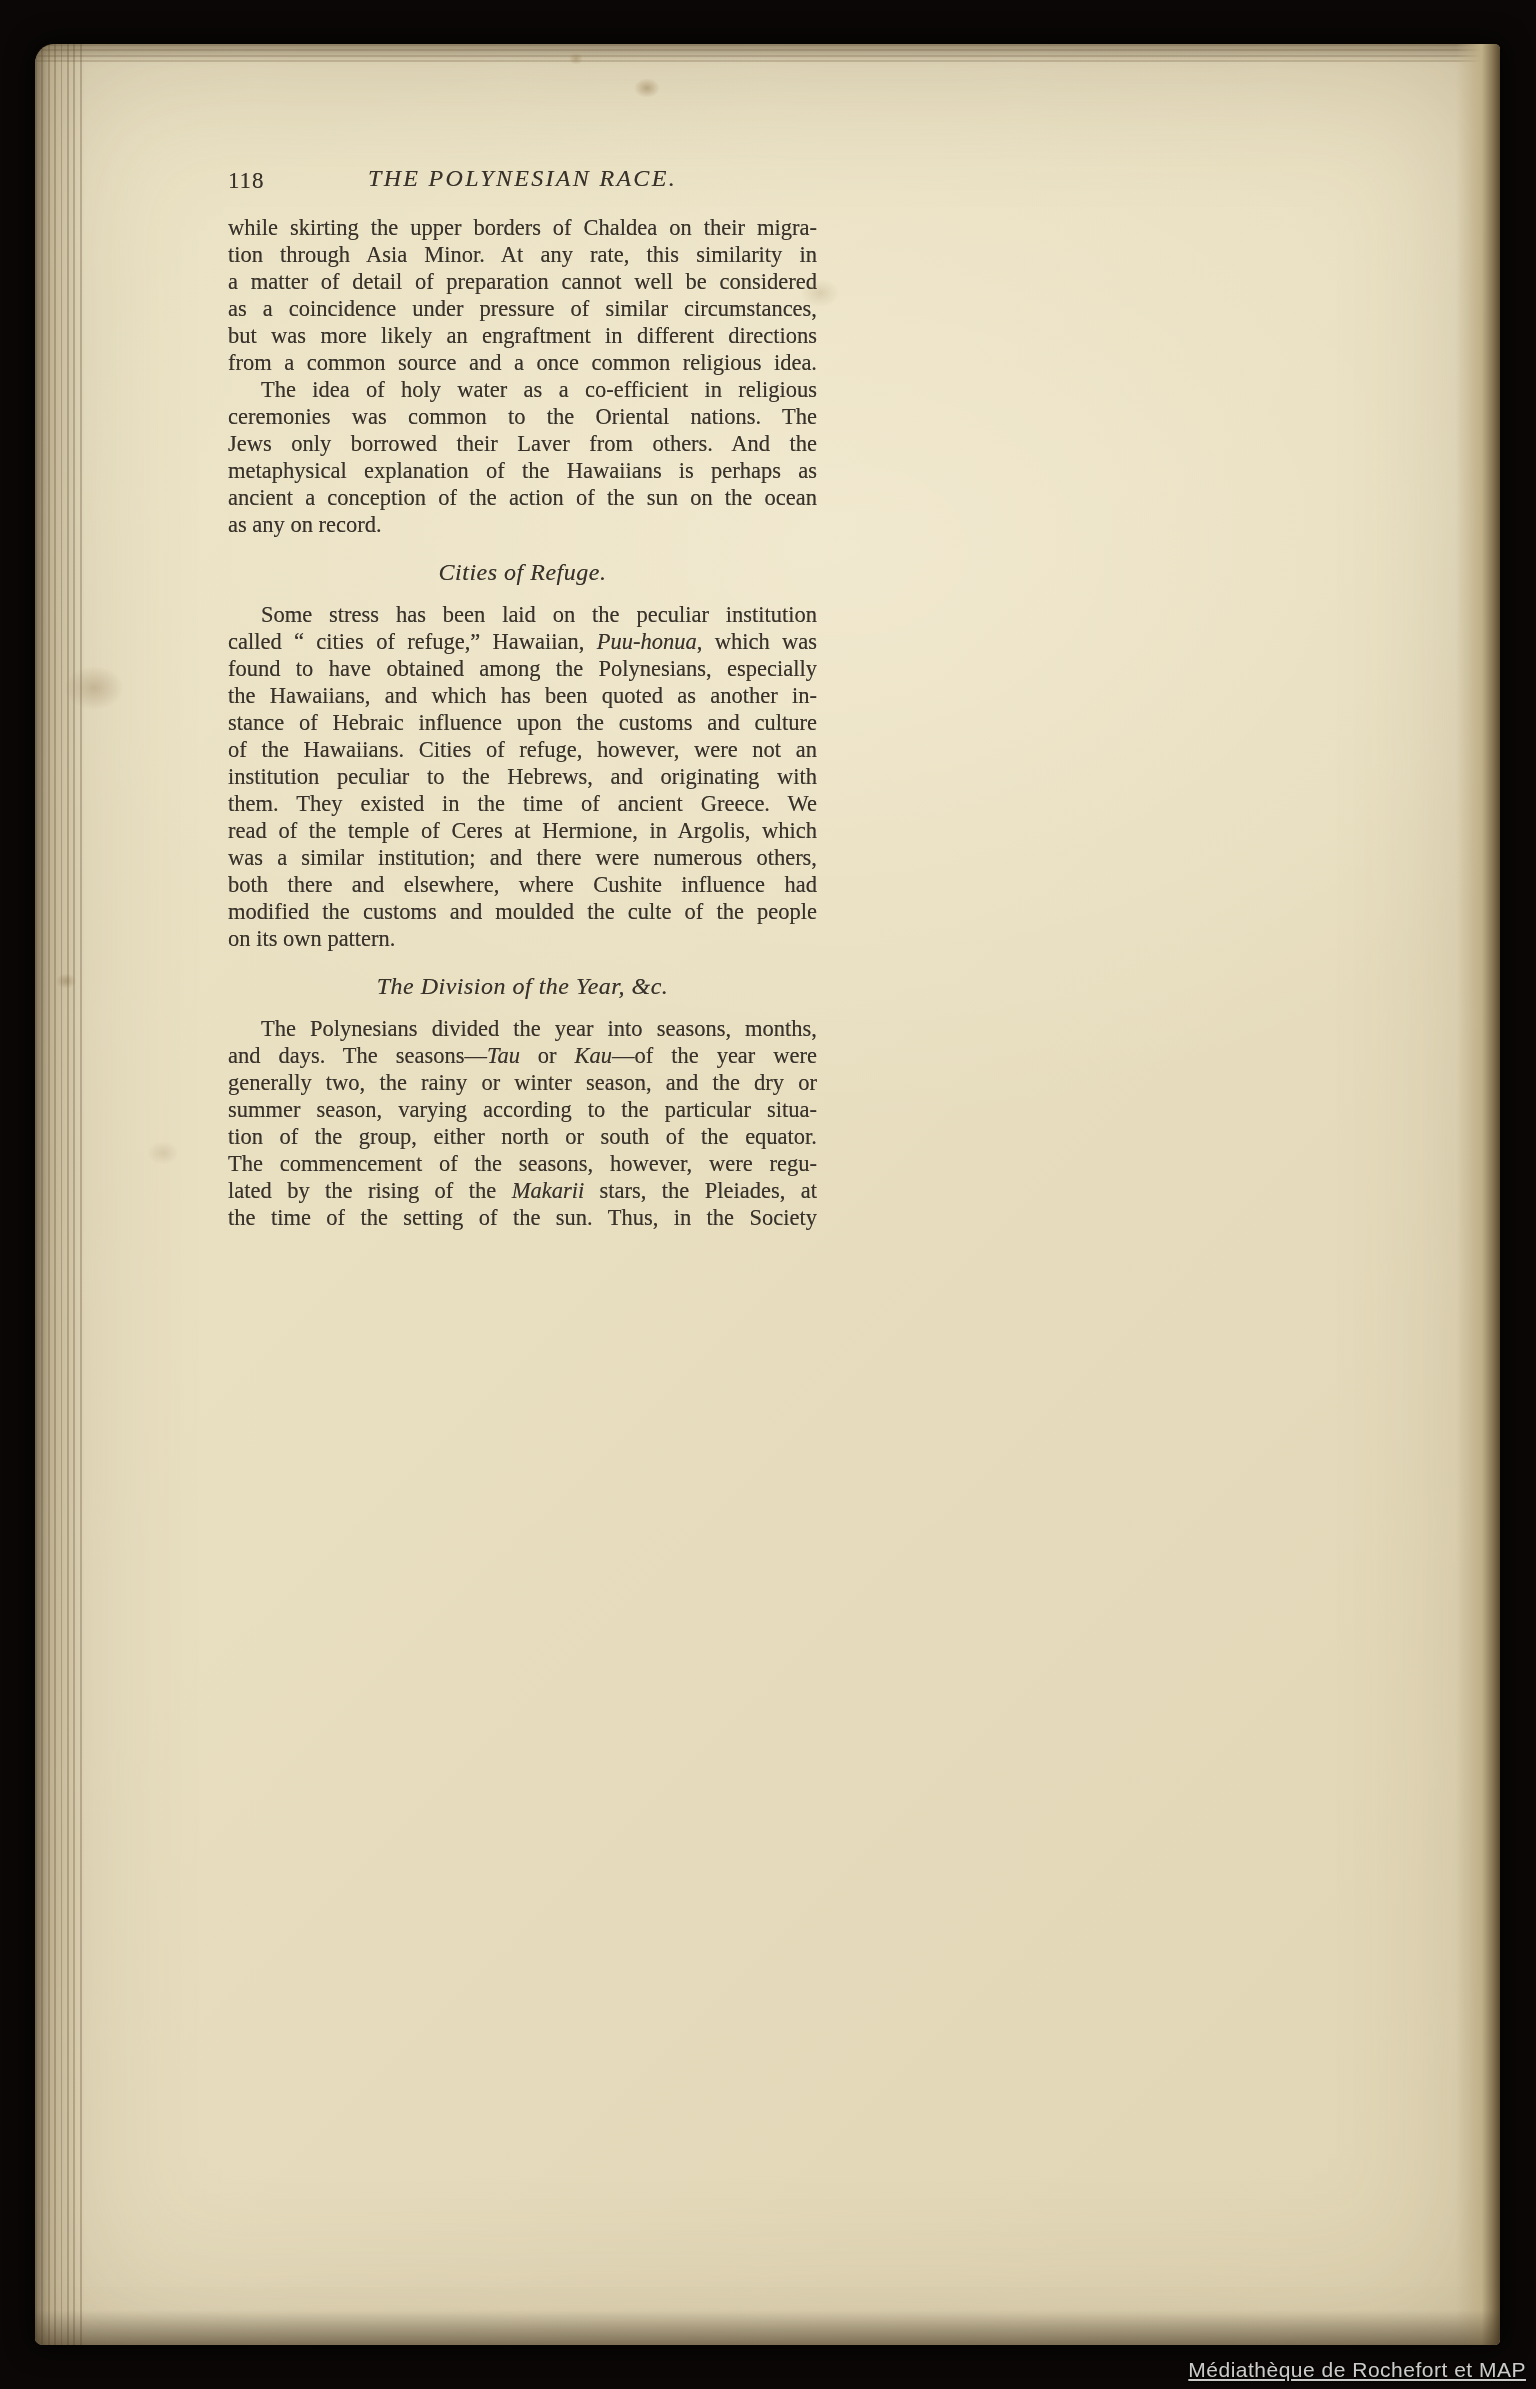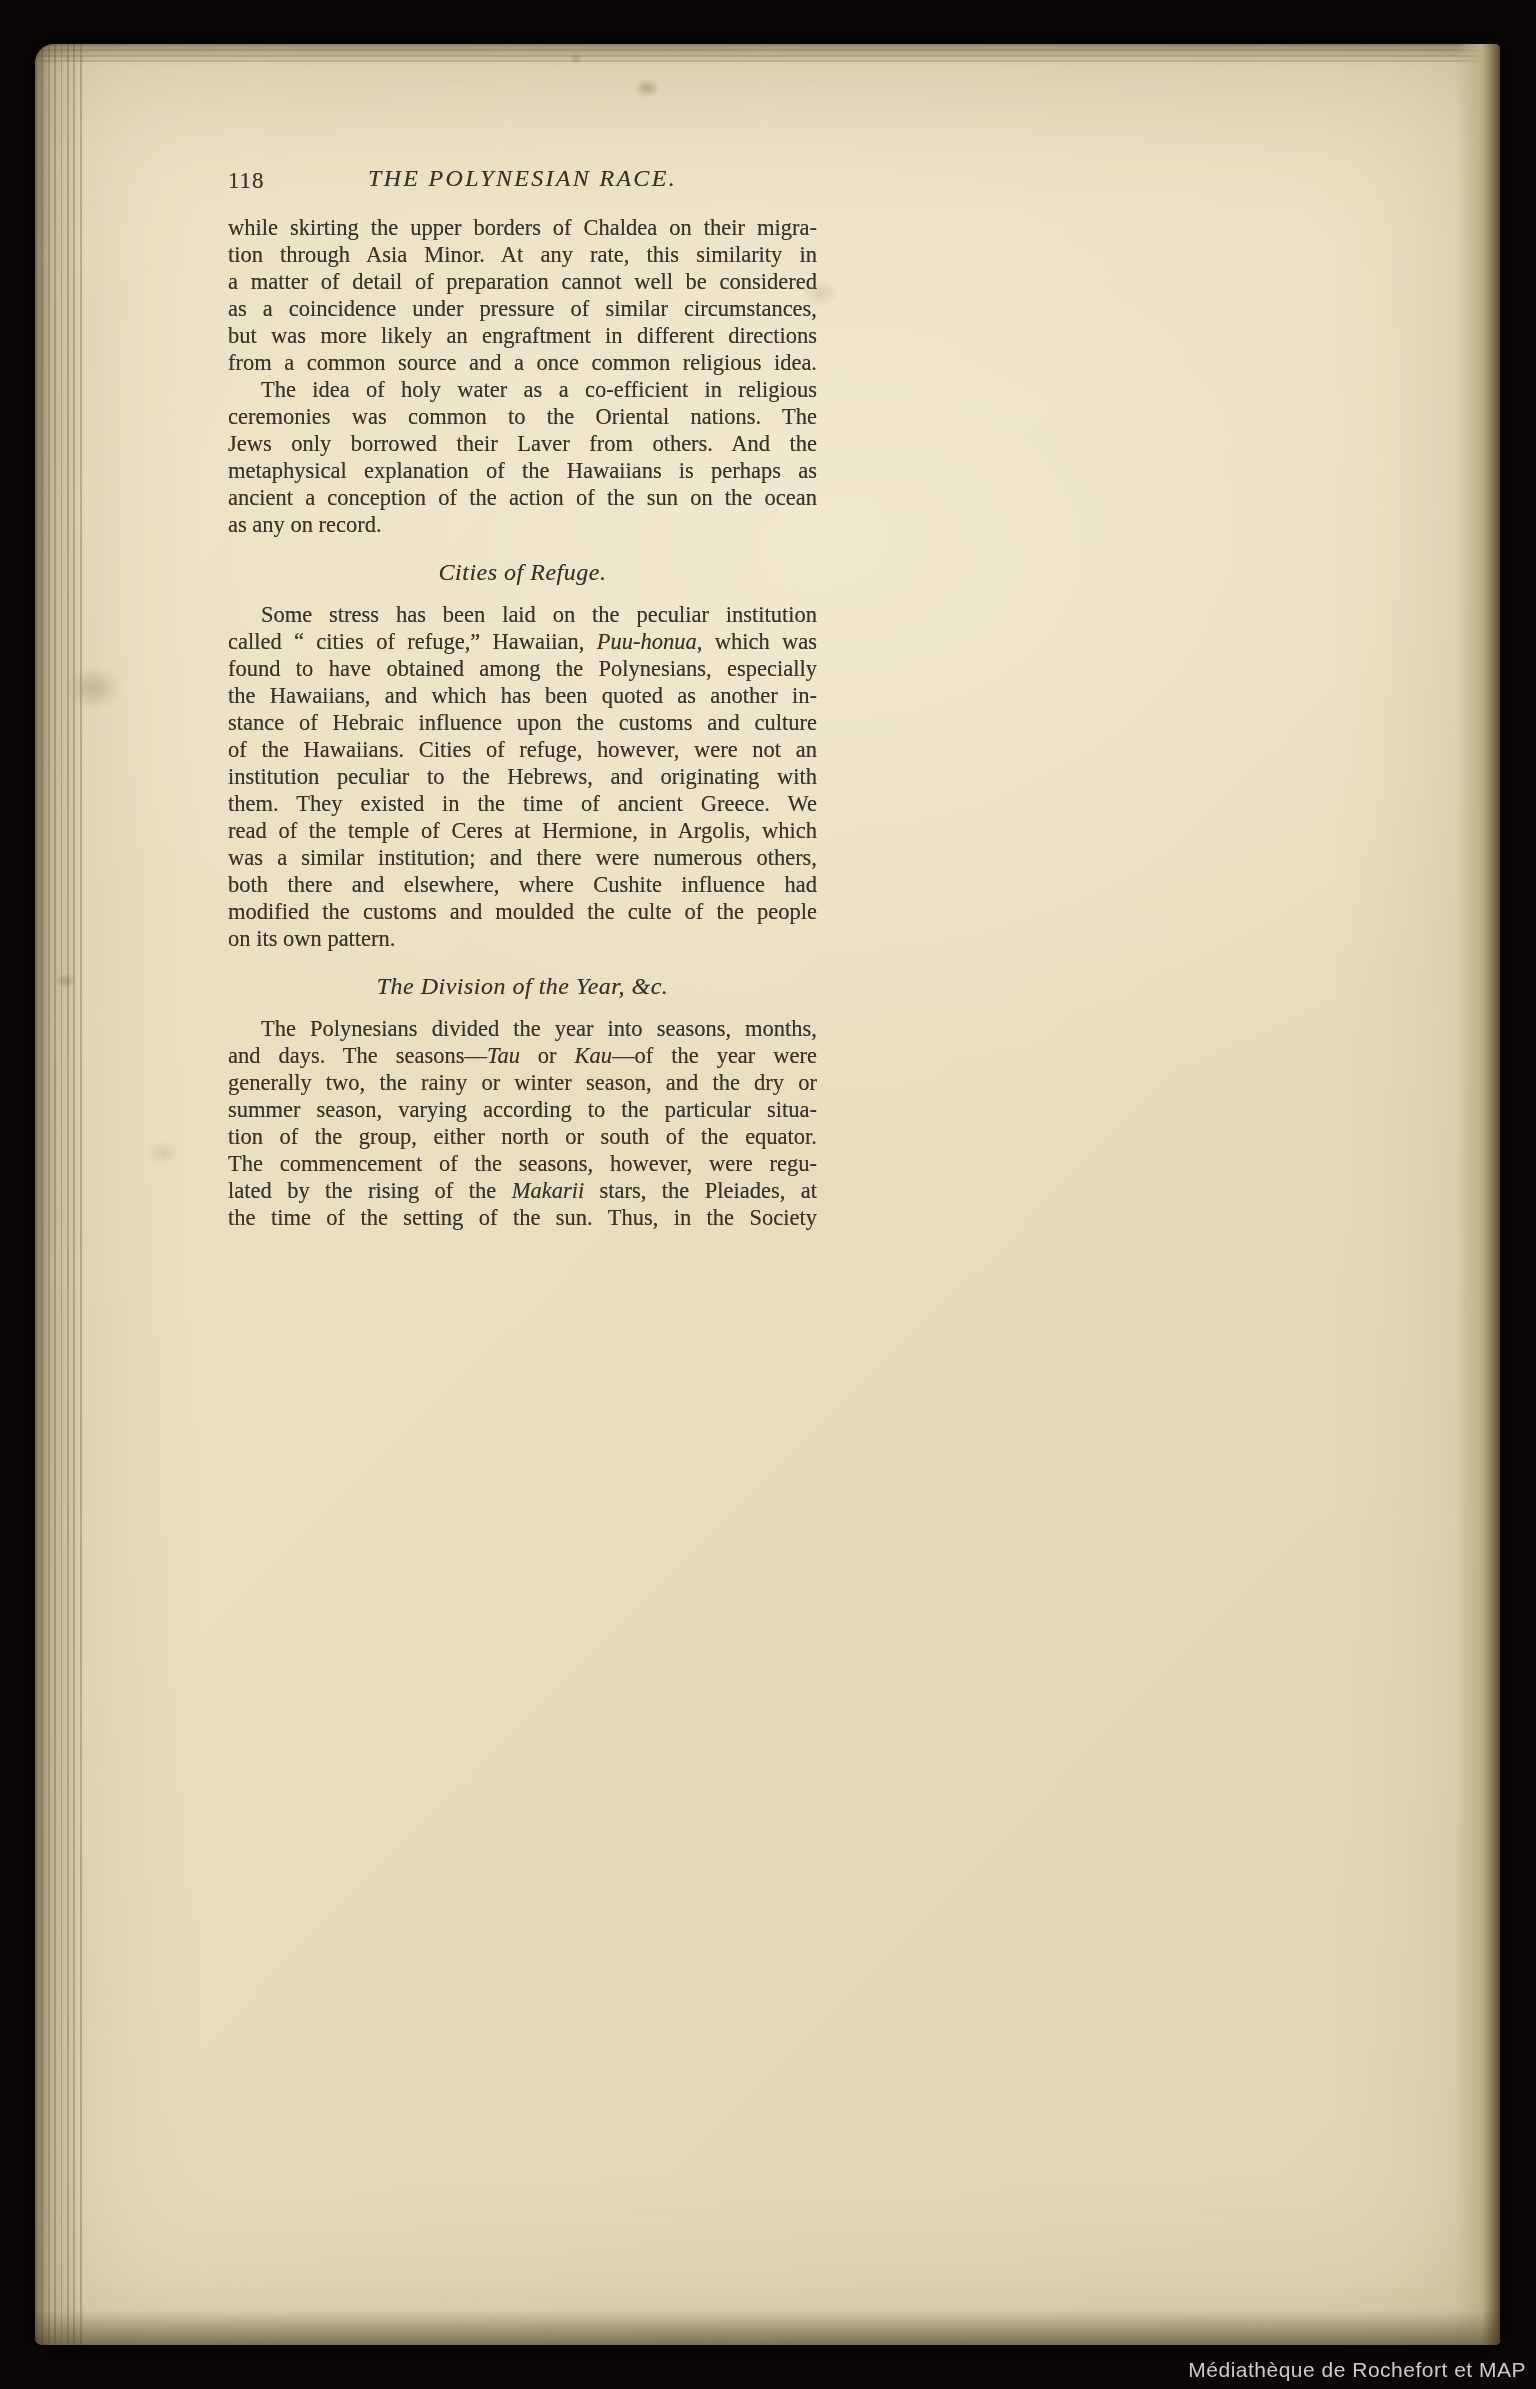--- a/index.html
+++ b/index.html
@@ -103,20 +103,21 @@
   }
 
   
   .watermark {
     position: absolute; right: 11px; bottom: 7.3px;
     font-family: "Liberation Sans", "DejaVu Sans", sans-serif;
     font-size: 21px;
     letter-spacing: 0.5px;
     color: rgba(248,248,246,0.82);
     text-shadow: 0 0.9px 2.8px rgba(0,0,0,0.7);
+    text-decoration: underline;
   }
 </style>
 </head>
 <body>
 
 <div class="scan">
   <div class="paper">
     <div class="edge-left"></div>
     <div class="edge-top"></div>
     <div class="edge-right"></div>

